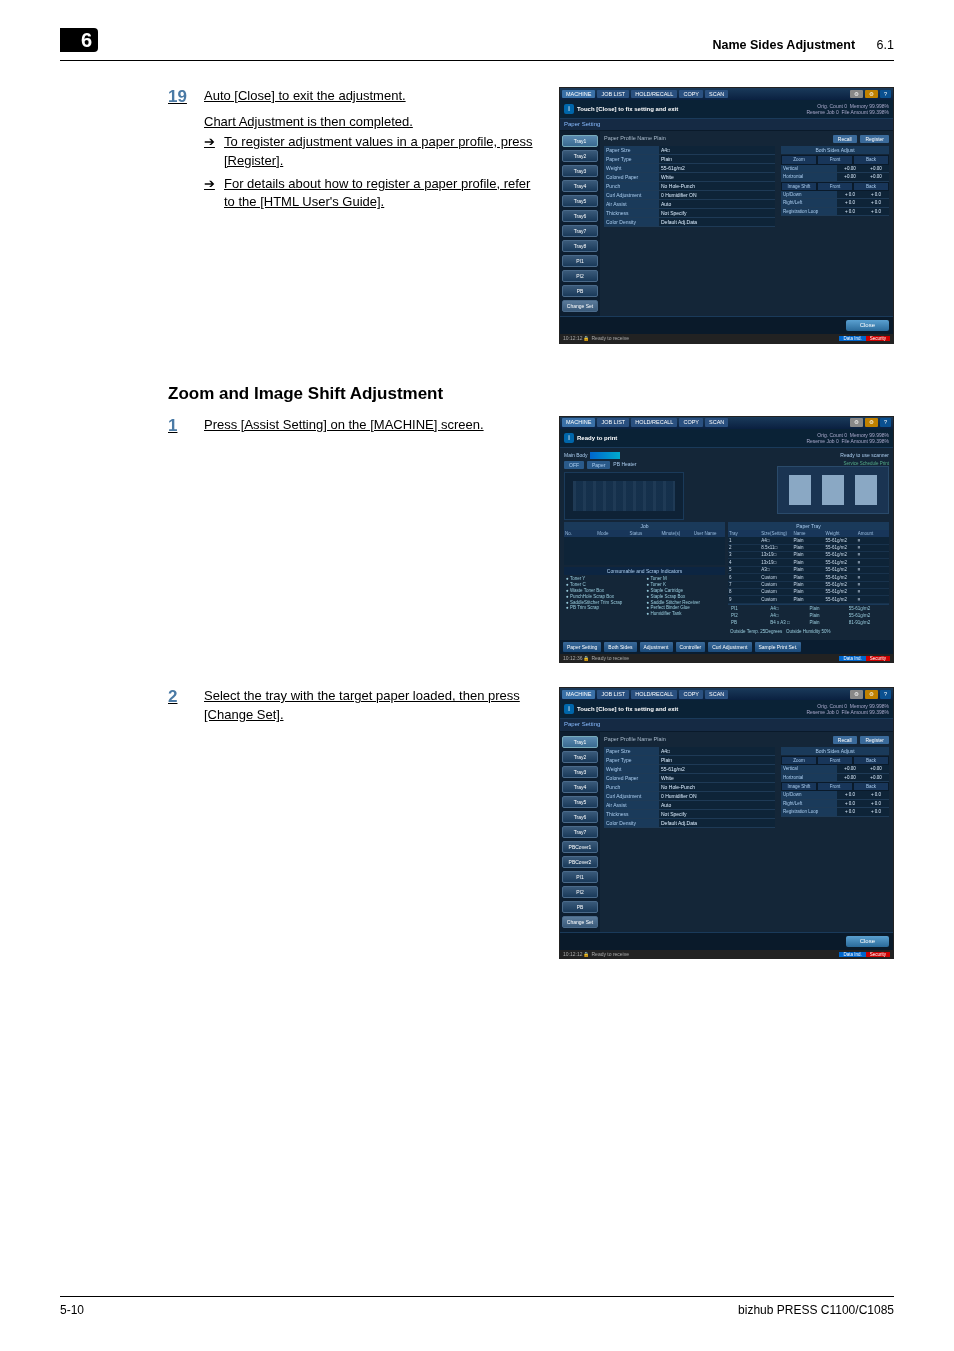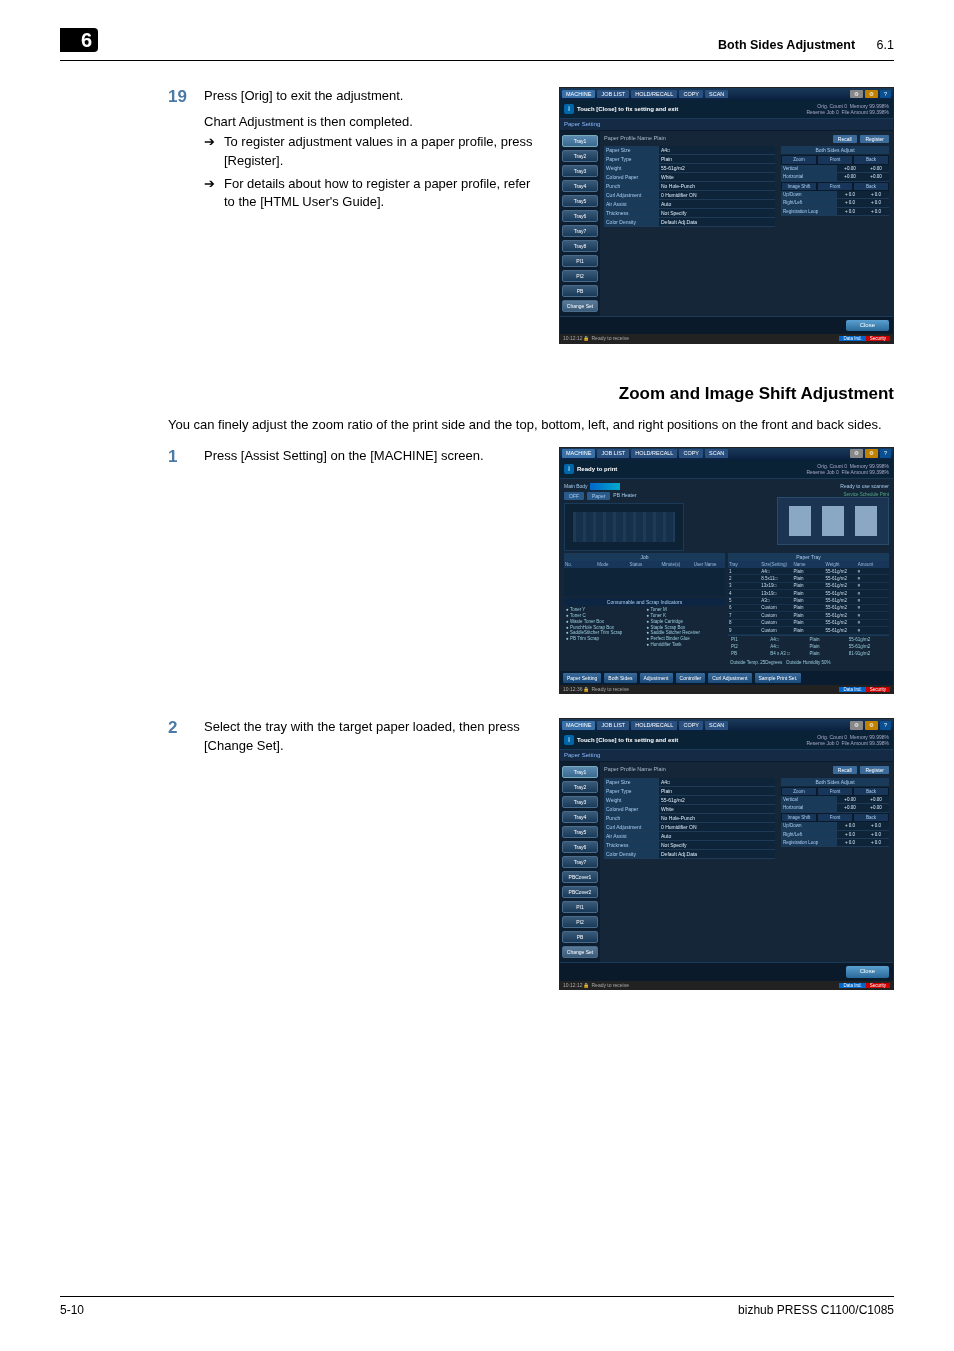--- a/index.html
+++ b/index.html
@@ -58,21 +58,21 @@
   .arrow-line {
     display: flex;
     margin-left: 36px;
     font-size: 13px;
     line-height: 1.45;
     margin-bottom: 4px;
   }
   .arrow-line .arrow { flex: 0 0 20px; }
   .arrow-line .atxt { flex: 1; }
   .two-col { display: flex; gap: 16px; }
-  .two-col .left { flex: 1; }
+  .two-col .left { flex: 1; text-decoration: underline; }
   .two-col .right { flex: 0 0 335px; }
   .screenshot-box {
     width: 335px;
     background: #0a1a2a;
     color: #cde;
     font-size: 6px;
     line-height: 1.2;
     border: 1px solid #222;
     position: relative;
     font-family: Arial, sans-serif;
@@ -201,49 +201,49 @@
   .ss-cons-body .col { flex:1; padding:1px 2px; line-height:1.3;}
   .ss-cons-body .pi-row{ display:flex; }
   .ss-cons-body .pi-row span{ flex:1; padding:0.5px 1px;}
   .ss-bot-btns { display:flex; gap:3px; padding:2px 3px; background:#0a1d30;}
   .ss-bot-btns .b {
     background:linear-gradient(#3a6a9a,#1a4a7a); color:#fff;
     font-size:5px; padding:2px 4px; border-radius:1px; white-space:nowrap;
   }
 
   h3.section-title {
-    font-size: 17px; font-weight: bold; margin: 40px 0 12px 0; text-align: right;
+    font-size: 17px; font-weight: bold; margin: 40px 0 12px 0;
   }
   .para { font-size: 13px; line-height: 1.45; margin-bottom: 12px; }
 
   .page-footer {
     position: absolute; bottom: 34px; left: 60px; right: 60px;
     border-top: 1px solid #000; padding-top: 6px;
     display: flex; justify-content: space-between; font-size: 12px;
   }
 </style>
 </head>
 <body>
 
 <div class="page">
   <div class="chapter-tab">6</div>
 
   <div class="header">
-    <span class="title">Both Sides Adjustment</span>
+    <span class="title">Name Sides Adjustment</span>
     <span class="sec">6.1</span>
   </div>
   <hr class="hr">
 
   <div class="content">
 
     <div class="two-col">
       <div class="left">
         <div class="step-row">
           <div class="step-num">19</div>
-          <div class="step-text">Press [Orig] to exit the adjustment.</div>
+          <div class="step-text">Auto [Close] to exit the adjustment.</div>
         </div>
         <div class="sub-line">Chart Adjustment is then completed.</div>
         <div class="arrow-line">
           <span class="arrow">➔</span>
           <span class="atxt">To register adjustment values in a paper profile, press [Register].</span>
         </div>
         <div class="arrow-line">
           <span class="arrow">➔</span>
           <span class="atxt">For details about how to register a paper profile, refer to the [HTML User's Guide].</span>
         </div>
@@ -377,21 +377,20 @@
           </div>
           <div class="ss-statusbar">
             <span><span>10:12:12</span> 🔒 <span>Ready to receive</span></span>
             <span class="led"><span class="blue">Data Ind.</span><span class="red">Security</span></span>
           </div>
         </div>
       </div>
     </div>
 
     <h3 class="section-title">Zoom and Image Shift Adjustment</h3>
-    <p class="para">You can finely adjust the zoom ratio of the print side and the top, bottom, left, and right positions on the front and back sides.</p>
 
     <div class="two-col" style="margin-top:10px;">
       <div class="left">
         <div class="step-row">
           <div class="step-num">1</div>
           <div class="step-text">Press [Assist Setting] on the [MACHINE] screen.</div>
         </div>
       </div>
       <div class="right">
         <div class="screenshot-box">

